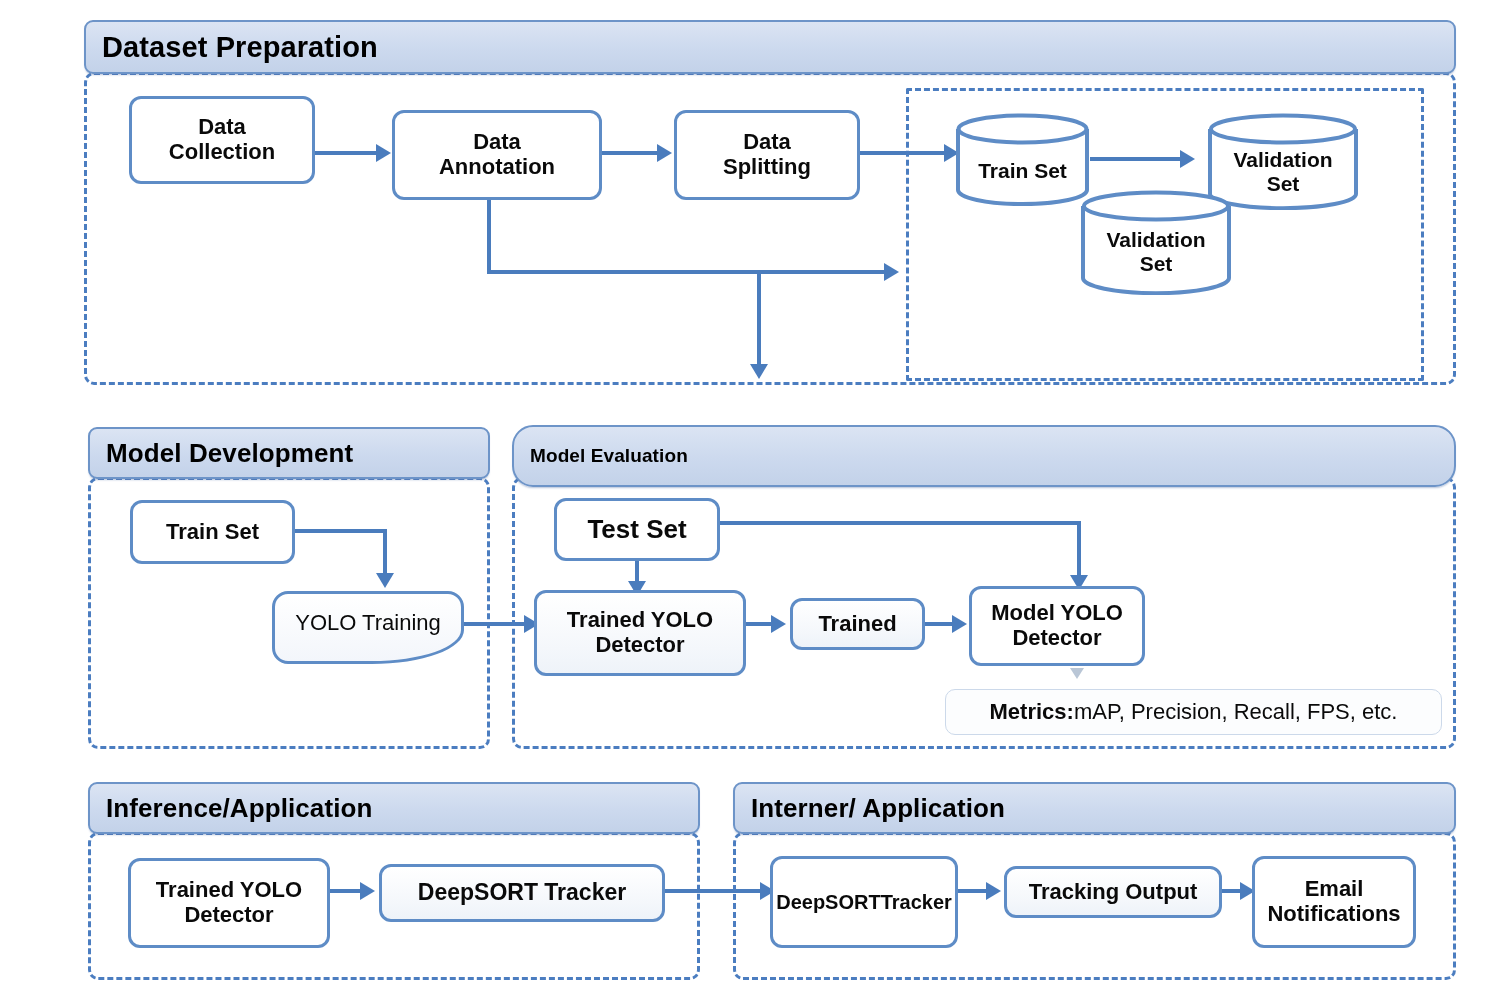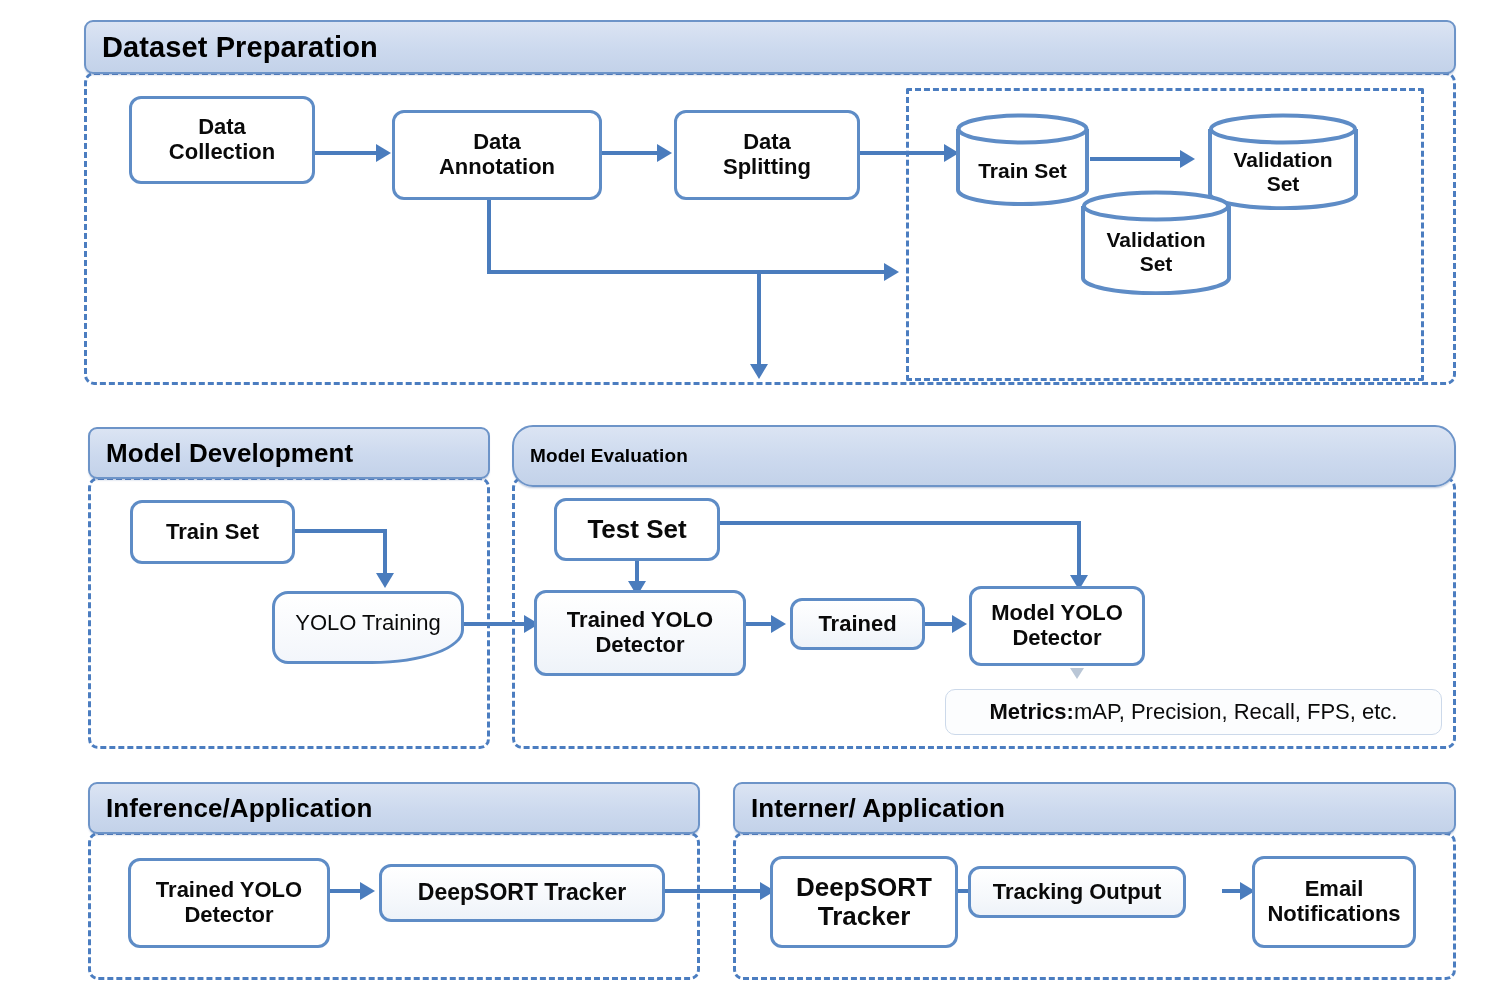--- a/index.html
+++ b/index.html
@@ -286,29 +286,29 @@
 
   <div class="conn hline" style="left:665px; top:889px; width:101px;"></div>
   <div class="arrow-r" style="left:760px; top:882px;"></div>
 
   <div class="dashed" style="left:733px; top:832px; width:723px; height:148px;"></div>
 
   <div class="banner" style="left:733px; top:782px; width:723px; height:52px; font-size:26px;">
     <span>Interner/ Application</span>
   </div>
 
-  <div class="node" style="left:770px; top:856px; width:188px; height:92px; font-size:26px; flex-direction:column;">
+  <div class="node" style="left:770px; top:856px; width:188px; height:92px; font-size:20px; flex-direction:row;">
     <span>DeepSORT</span>
     <span>Tracker</span>
   </div>
 
   <div class="conn hline" style="left:958px; top:889px; width:33px;"></div>
   <div class="arrow-r" style="left:986px; top:882px;"></div>
 
-  <div class="node grad" style="left:968px; top:866px; width:218px; height:52px; font-size:22px;">
+  <div class="node grad" style="left:1004px; top:866px; width:218px; height:52px; font-size:22px;">
     <span>Tracking Output</span>
   </div>
 
   <div class="conn hline" style="left:1222px; top:889px; width:26px;"></div>
   <div class="arrow-r" style="left:1240px; top:882px;"></div>
 
   <div class="node" style="left:1252px; top:856px; width:164px; height:92px; font-size:22px; flex-direction:column;">
     <span>Email</span>
     <span>Notifications</span>
   </div>

